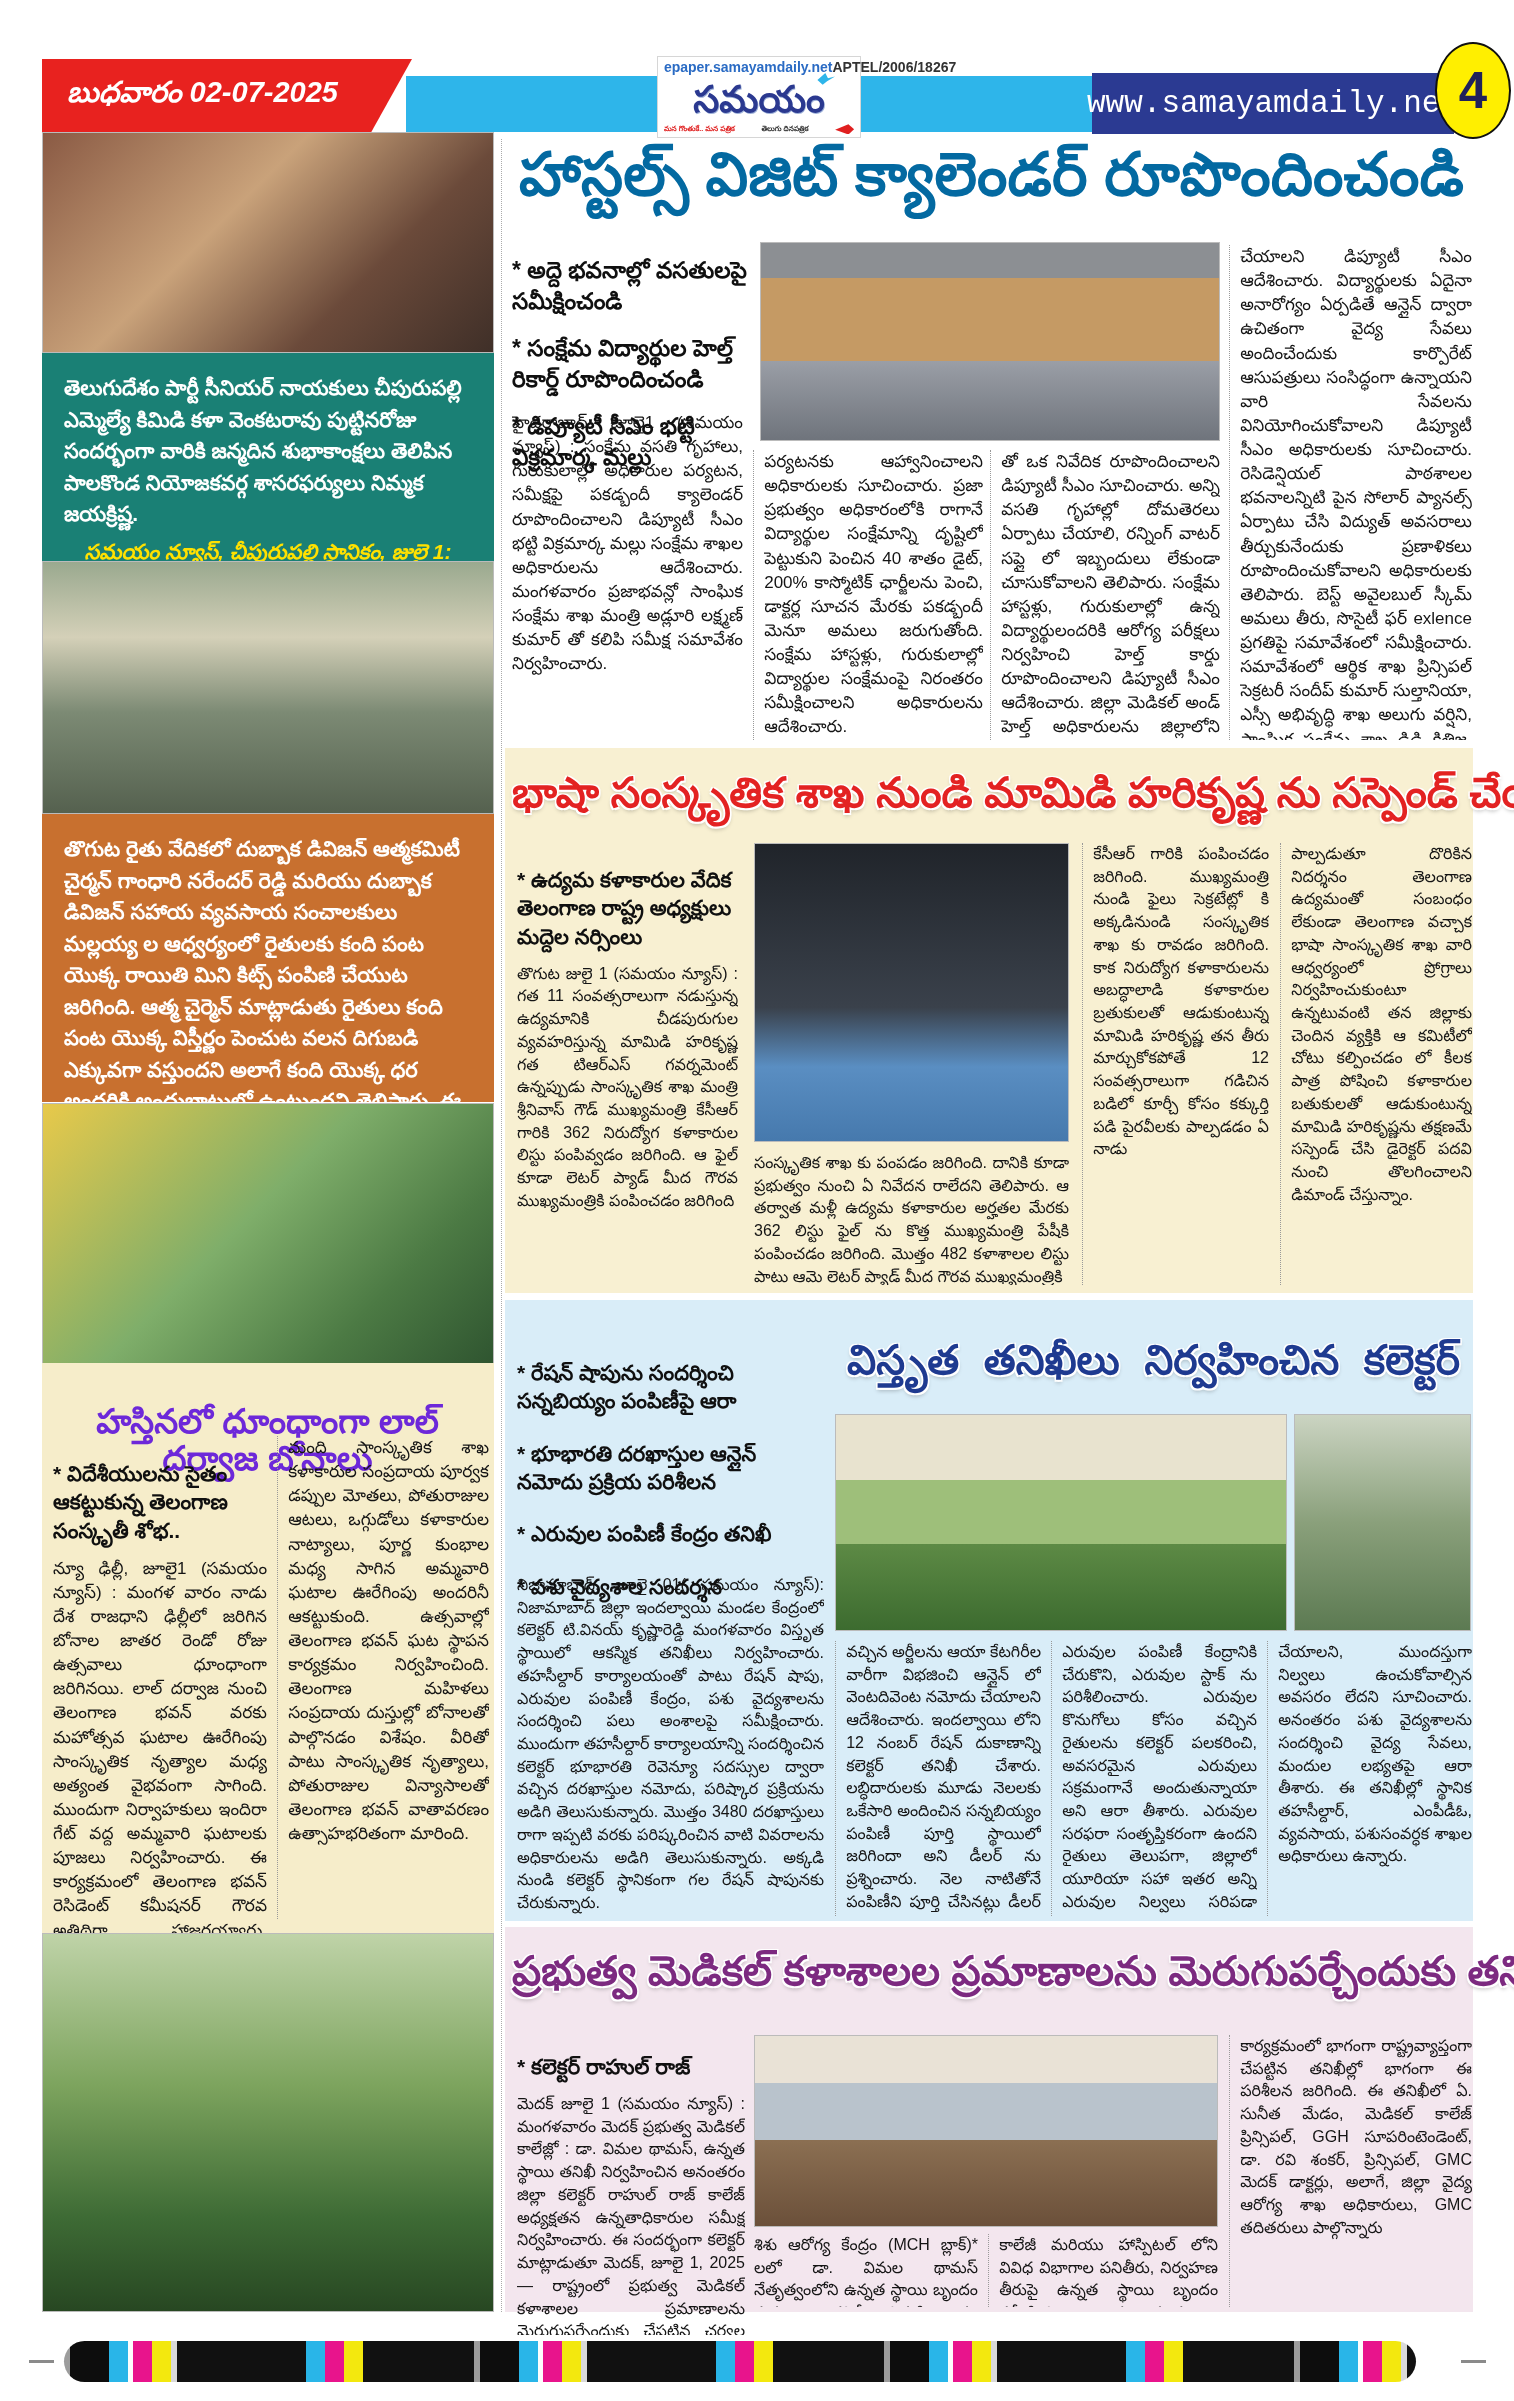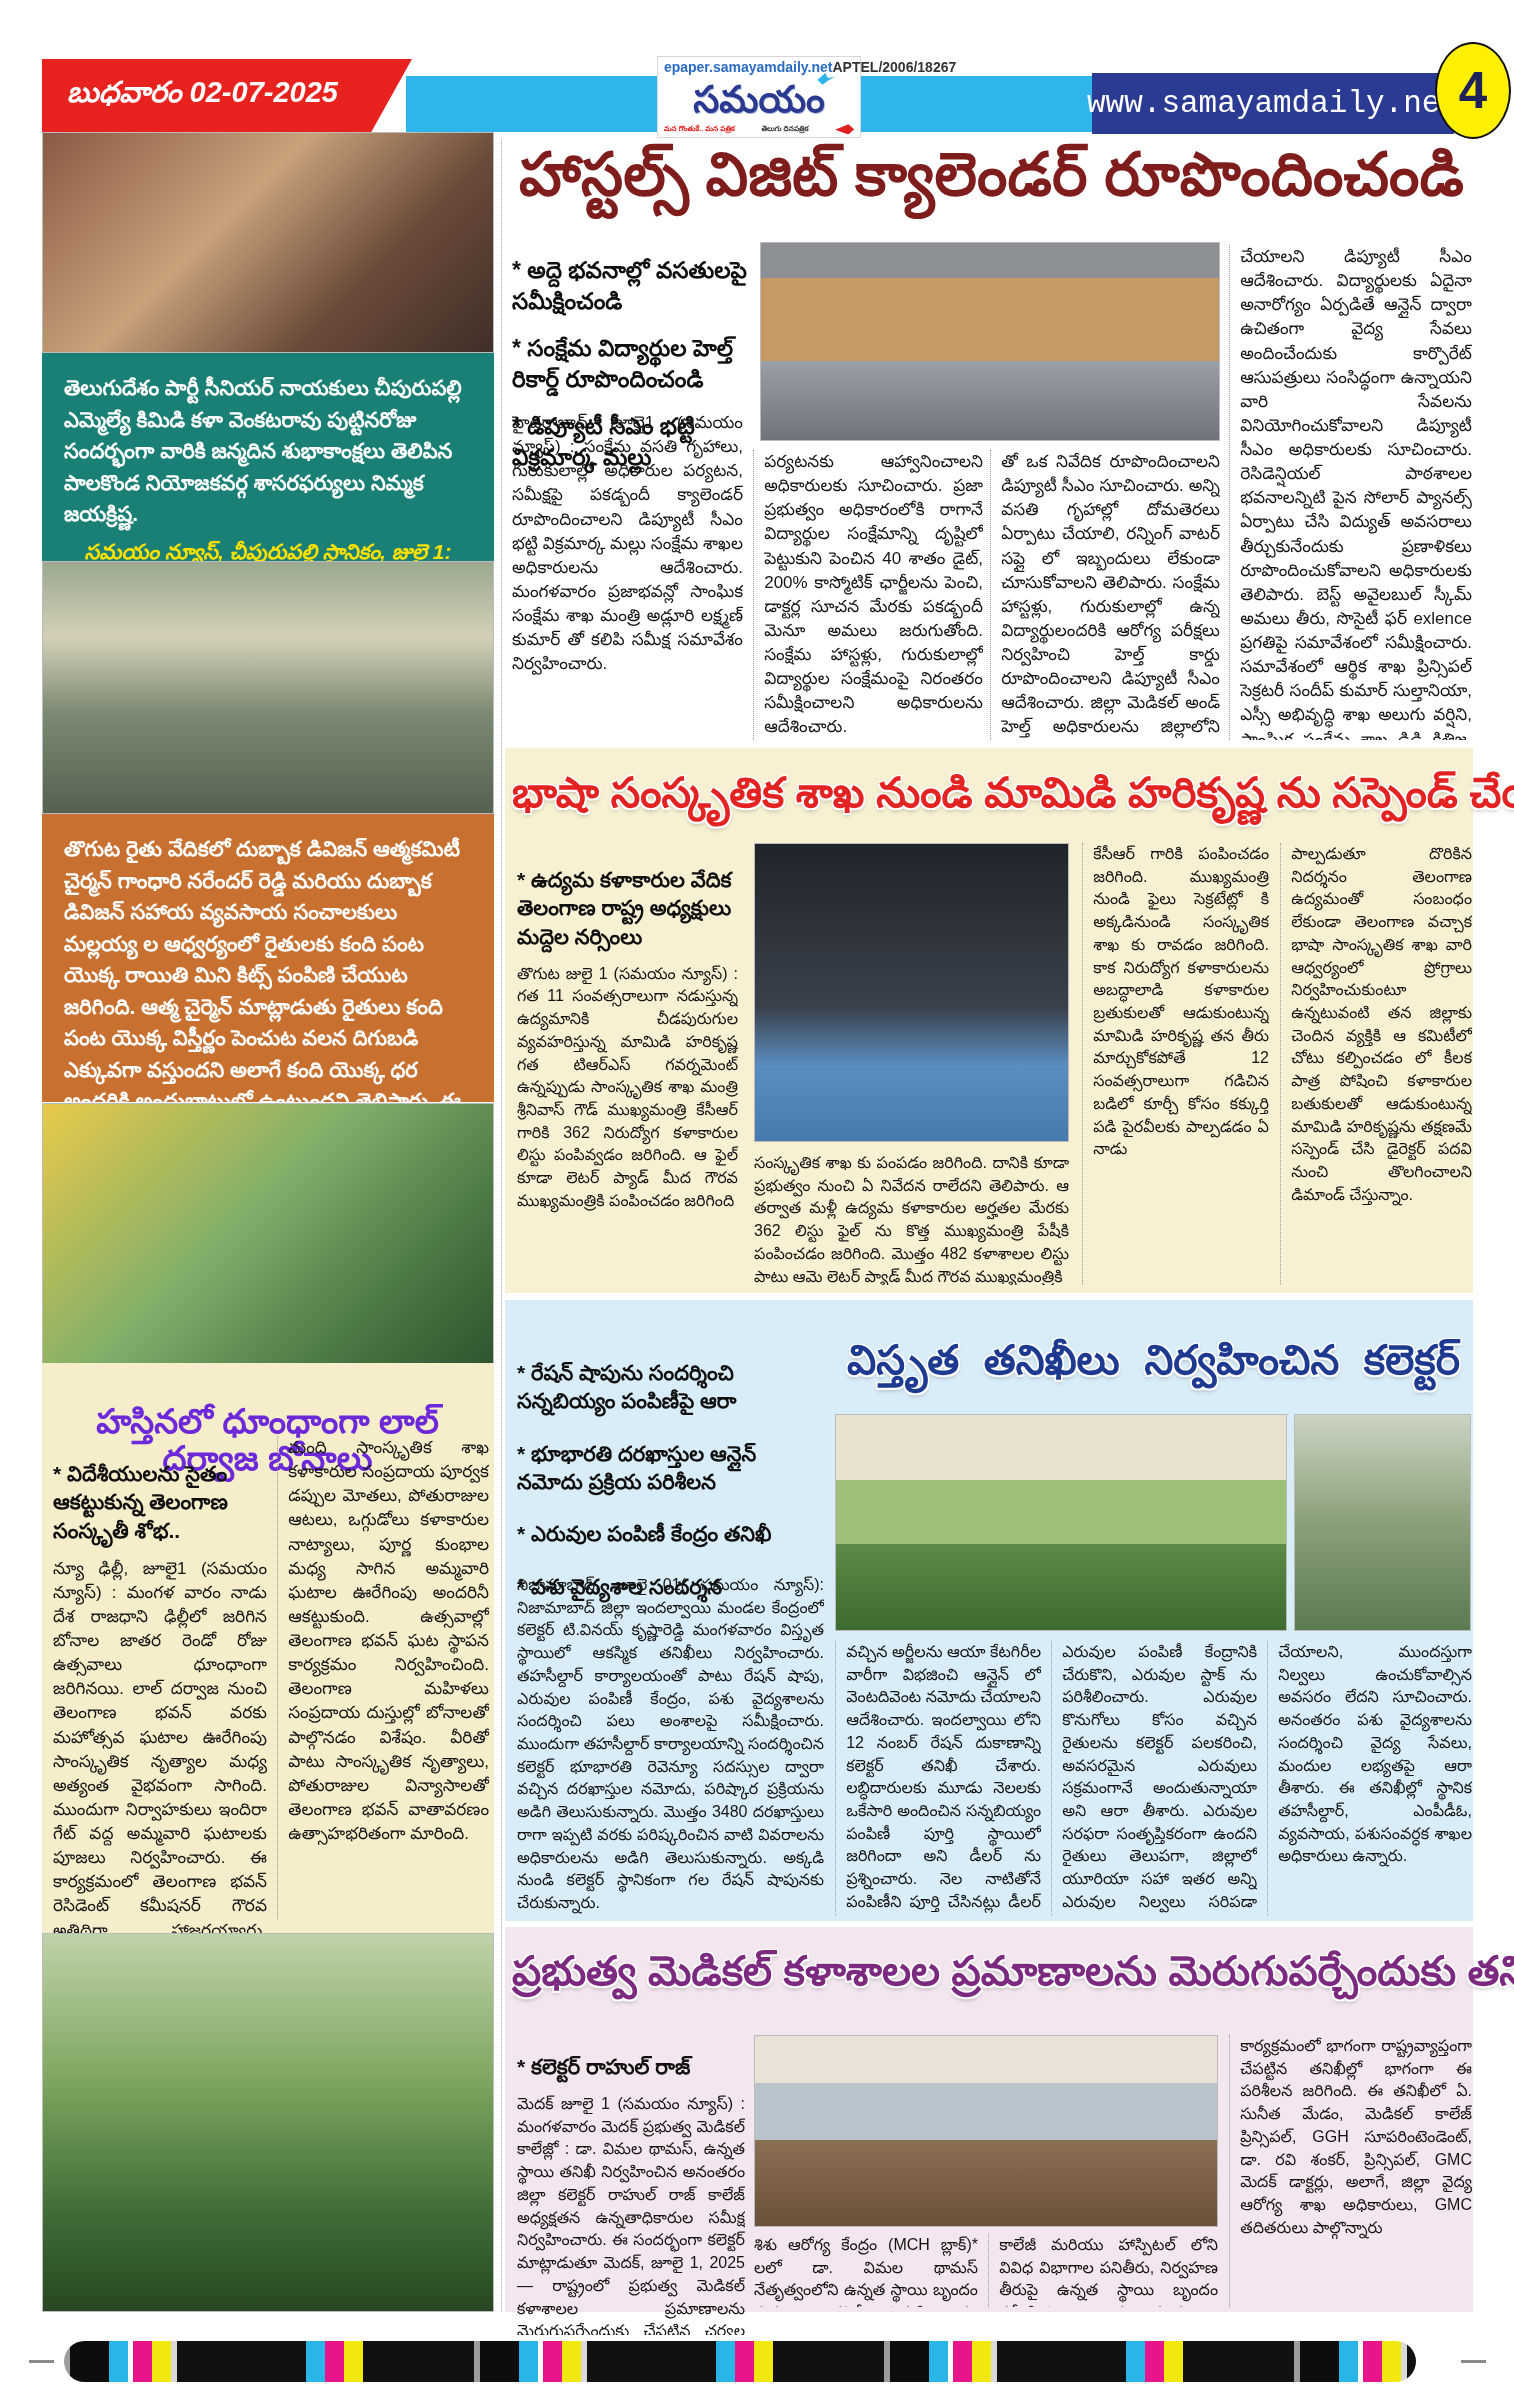--- a/index.html
+++ b/index.html
@@ -44,21 +44,21 @@
   .teal{background:#1a8075;} .orange{background:#c8702f;}
   .cap-text{color:#fff;font-size:21px;line-height:1.5;font-weight:600;}
   .cap-byline{color:#ffe100;font-size:21px;font-weight:bold;font-style:italic;text-align:center;margin-top:10.2px;}
   
   .body-txt{font-size:17px;line-height:1.42;text-align:justify;color:#141414;overflow:hidden;}
   .body-sm{font-size:16px;}
   .dotted-left{border-left:1.5px dotted #999;padding-left:10.2px;}
   .bullet{font-size:23px;font-weight:bold;line-height:1.35;color:#101010;margin-bottom:16px;}
   .bullet-sm{font-size:21px;margin-bottom:11.7px;margin-top:24px;}
   .hl{font-weight:800;text-align:center;line-height:1.08;}
-  .hl-navy{color:#7f1d1d;font-size:60px;white-space:nowrap;}
+  .hl-navy{color:#0369a1;font-size:60px;white-space:nowrap;}
   .stroke{text-shadow:-1.5px -1.5px 0 #fff,1.5px -1.5px 0 #fff,-1.5px 1.5px 0 #fff,1.5px 1.5px 0 #fff,0 2.9px 4.4px rgba(0,0,0,.25);}
   .hl-red{color:#e32222;font-size:42px;white-space:nowrap;}
   .hl-blue{color:#1e3a90;font-size:41px;white-space:nowrap;font-family:Liberation Mono, monospace;}
   .hl-purple{color:#7c2a80;font-size:41px;white-space:nowrap;}
   .hl-black{color:#6d28d9;font-size:34px;margin-top:24px;}
   .panel-cream{background:#f8f0d2;} .panel-blue{background:#d9edf8;}
   .panel-pink{background:#f3e6ee;} .panel-cream2{background:#f6edca;}
   .vdiv{border-left:1.5px dotted #aaa;width:0;}
   
   .color-bar{left:64px;top:2341px;width:1352px;height:41px;border-radius:20.5px;

